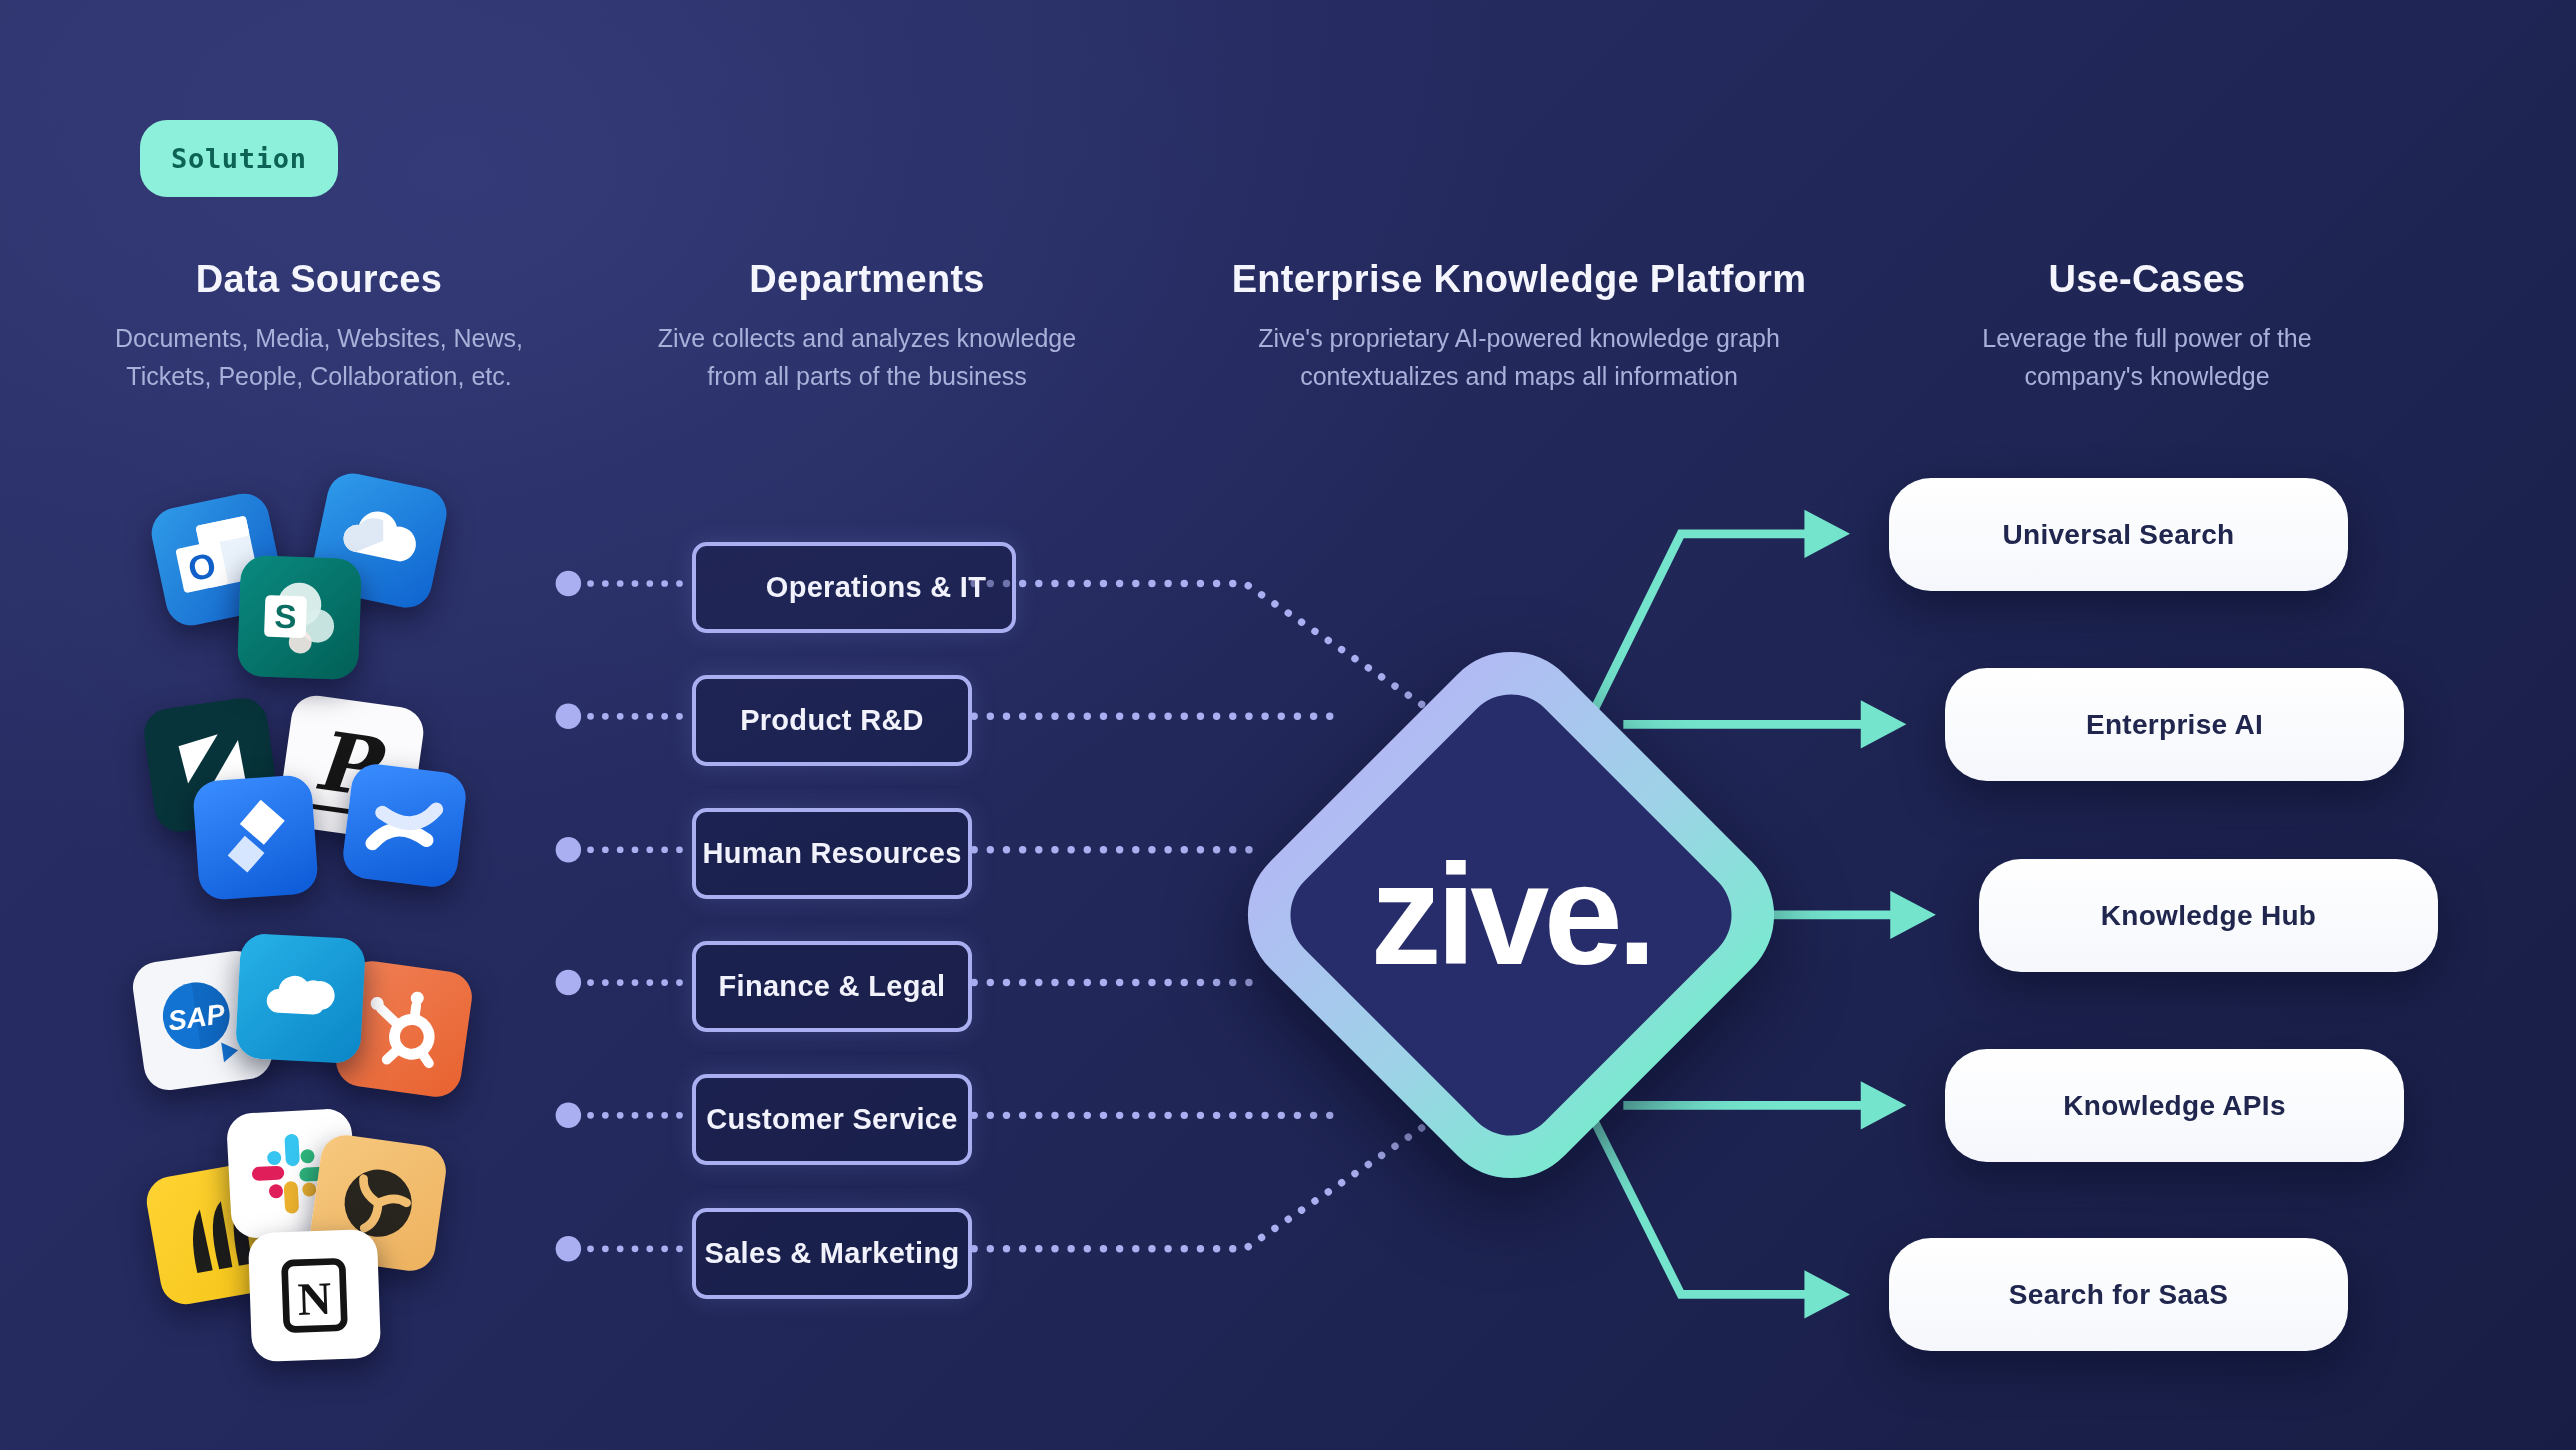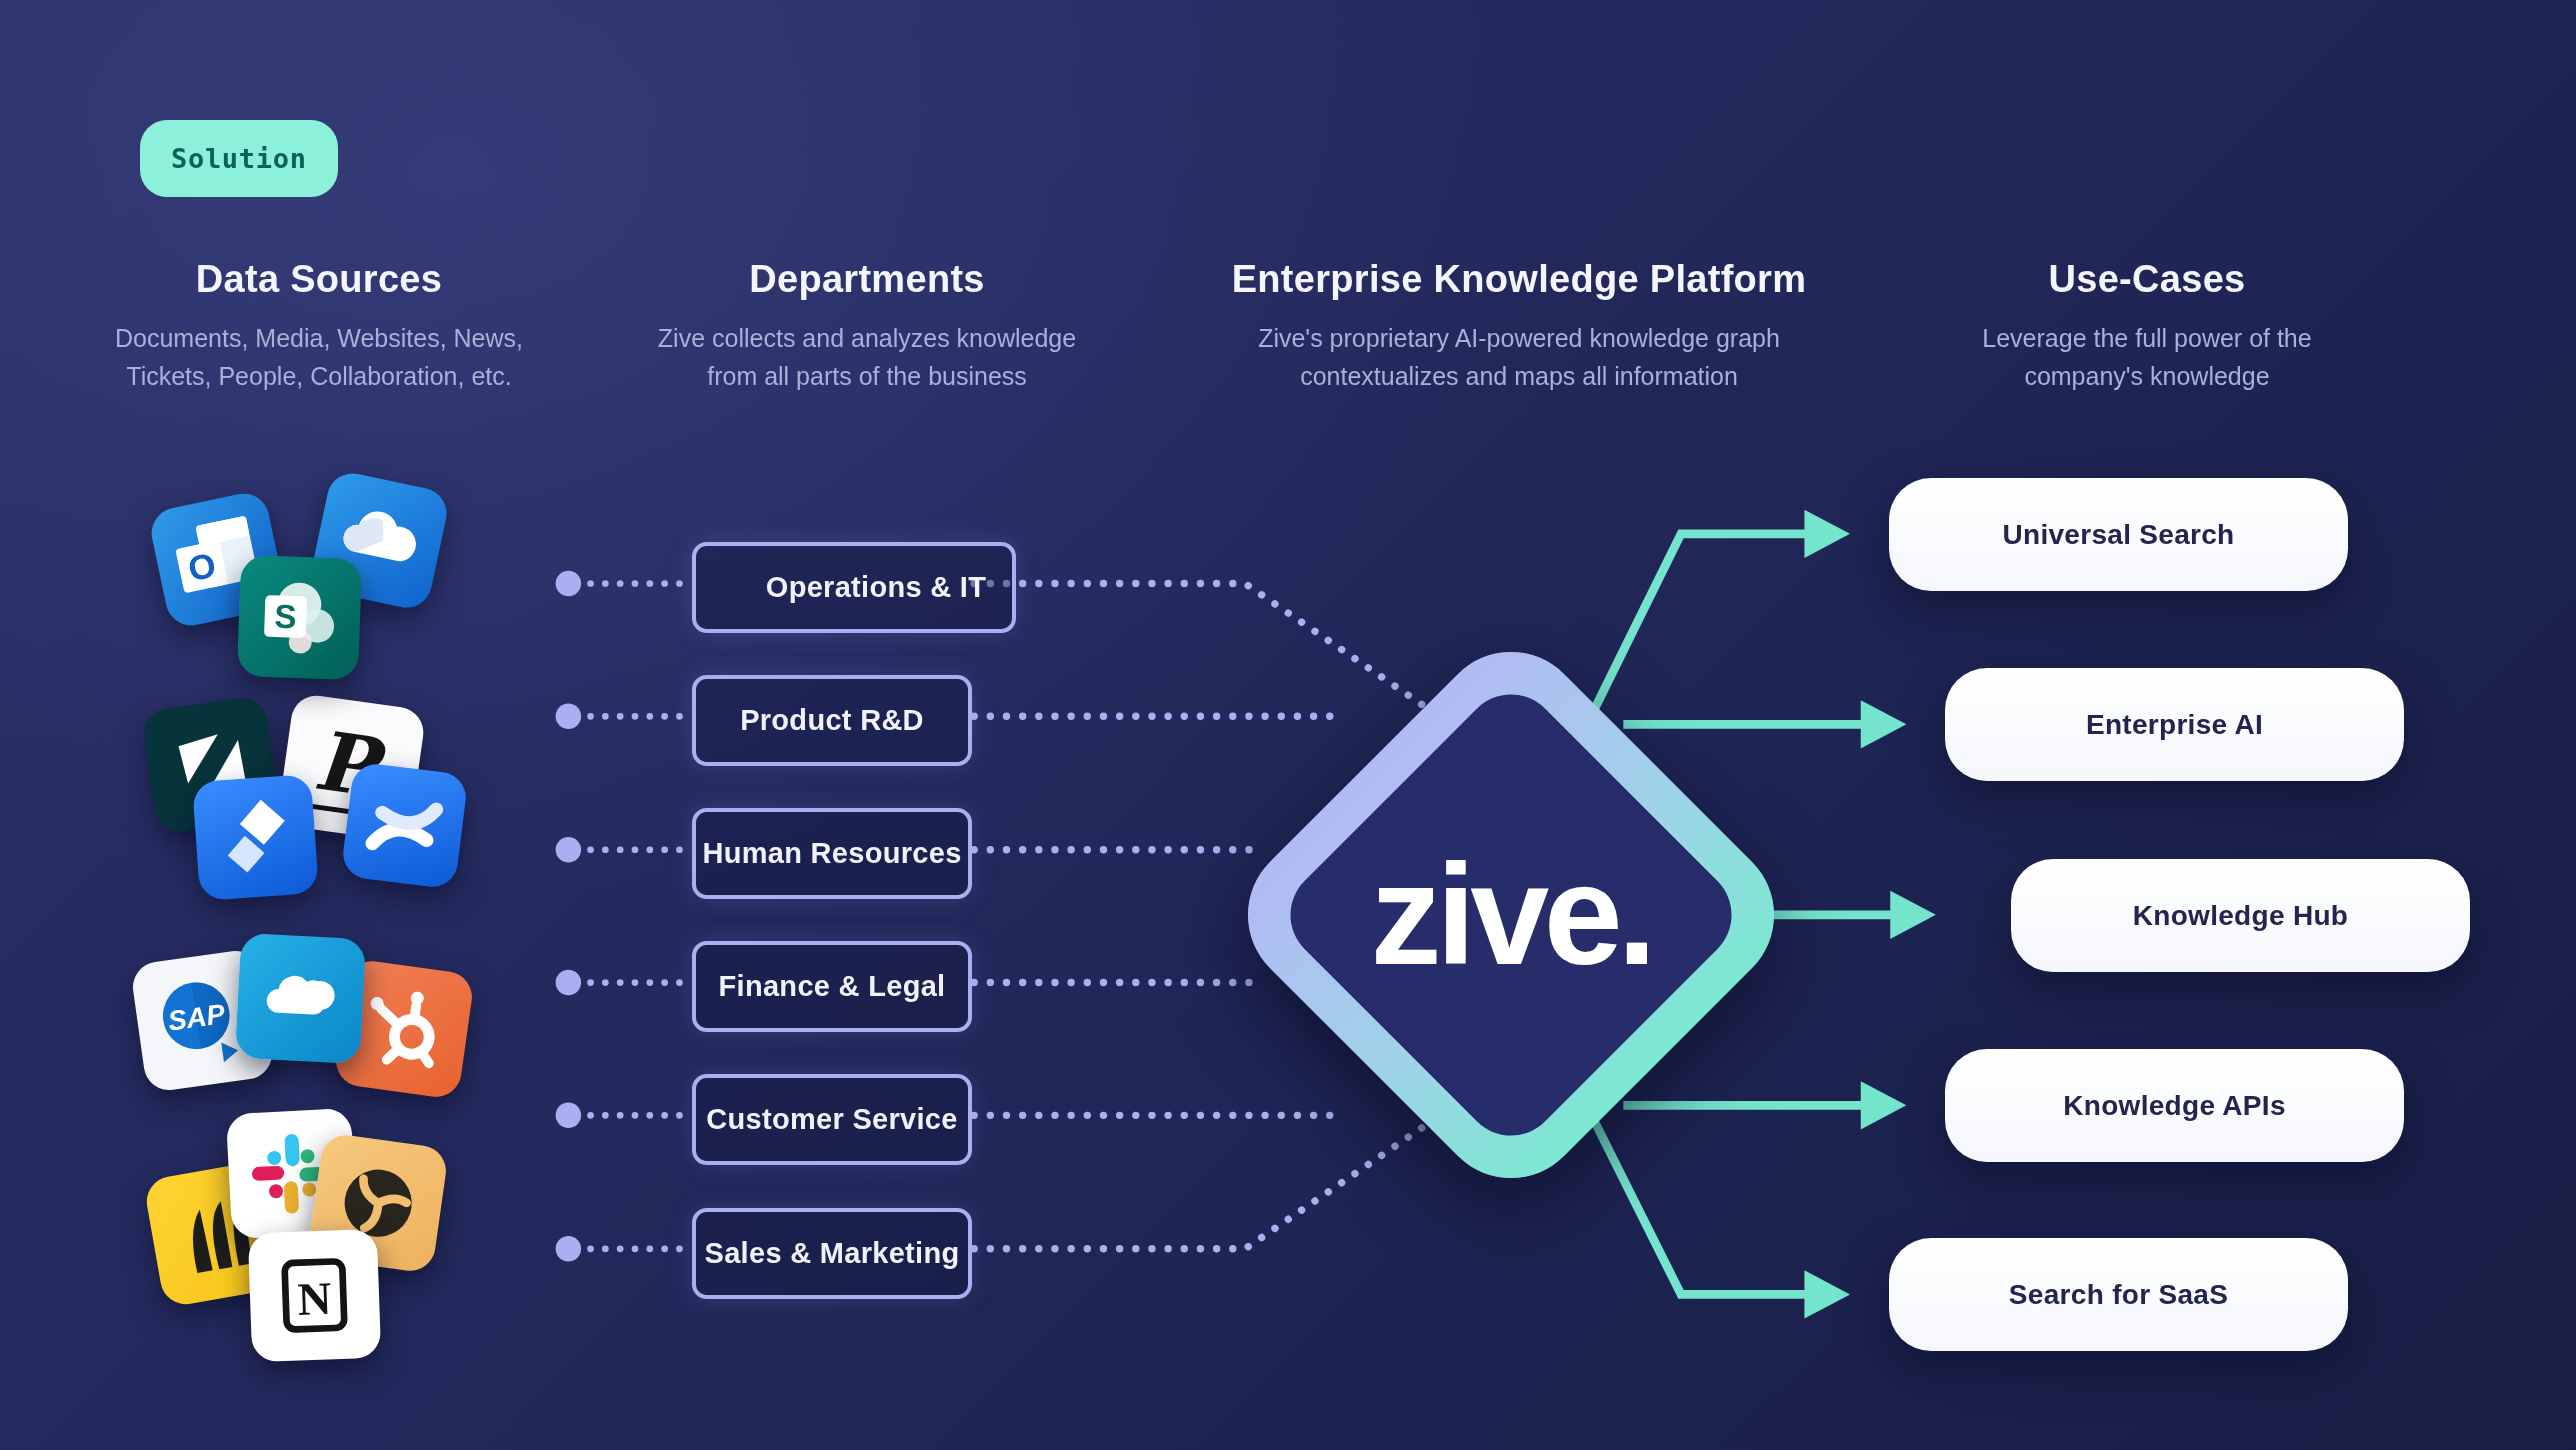--- a/index.html
+++ b/index.html
@@ -243,18 +243,18 @@
   <div class="dept" style="top:1074px;">Customer Service</div>
   <div class="dept" style="top:1208px;">Sales &amp; Marketing</div>
 
   <div class="diamond">
     <div class="inner"></div>
   </div>
   <div class="logo">zive.</div>
 
   <div class="pill" style="left:1889px;top:478px;">Universal Search</div>
   <div class="pill" style="left:1945px;top:668px;">Enterprise AI</div>
-  <div class="pill" style="left:1979px;top:859px;margin-left:32px;">Knowledge Hub</div>
+  <div class="pill" style="left:1979px;top:859px;">Knowledge Hub</div>
   <div class="pill" style="left:1945px;top:1049px;">Knowledge APIs</div>
   <div class="pill" style="left:1889px;top:1238px;">Search for SaaS</div>
 
 </div>
 
 
 </body></html>

